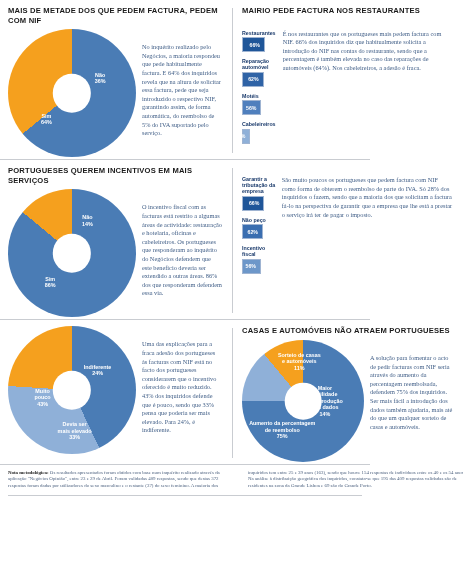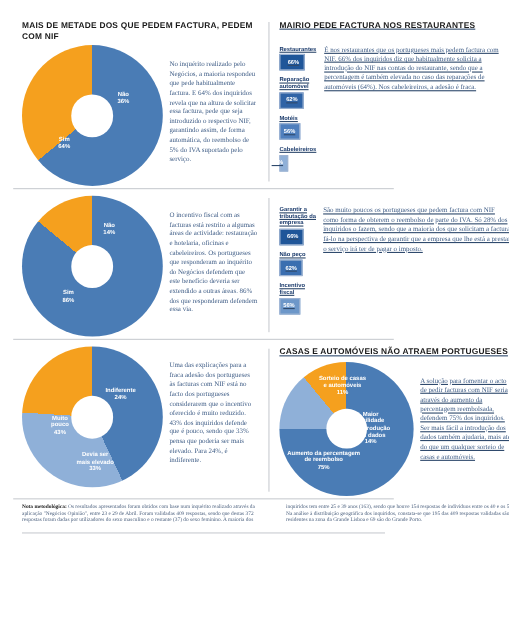--- a/index.html
+++ b/index.html
@@ -3,24 +3,24 @@
 <meta charset="utf-8">
 <style>
   html,body{margin:0;padding:0;}
   body{
     width:463px;height:561px;
     background:#ffffff;
     font-family:"Liberation Sans", sans-serif;
     color:#2f4a6d;
     overflow:hidden;
   }
-  .page{position:relative;width:370px;height:561px;box-sizing:border-box;padding:12px;}
+  .page{position:relative;width:370px;height:561px;box-sizing:border-box;padding:0;}
   .grid{display:grid;grid-template-columns:232px 231px;}
   .cell{box-sizing:border-box;padding:6px 10px 2px 8px;position:relative;}
-  .cell.right{padding-left:10px;text-decoration:underline;}
+  .cell.right{padding-left:10px;}
   .divider{border-top:1px solid #c9ccd1;}
   .vdiv{position:absolute;left:0;top:8px;bottom:6px;width:1px;background:#c9ccd1;}
   h2.title{
     font-size:7.6px;line-height:9.6px;
     font-weight:bold;letter-spacing:.2px;
     color:#1a1a1a;margin:0 0 4px 0;
     text-transform:uppercase;
     font-family:"Liberation Sans", sans-serif;
   }
   .body{display:flex;gap:6px;}
@@ -135,20 +135,21 @@
           </div>
         <div class="para tight">É nos restaurantes que os portugueses mais pedem factura com NIF. 66% dos inquiridos diz que habitualmente solicita a introdução do NIF nas contas do restaurante, sendo que a percentagem é também elevada no caso das reparações de automóveis (64%). Nos cabeleireiros, a adesão é fraca.</div>
       </div>
     </div>
   </div>
 
   <div class="divider"></div>
 
   <div class="grid">
     <div class="cell">
+      <h2 class="title">PORTUGUESES QUEREM INCENTIVOS EM MAIS SERVIÇOS</h2>
       <div class="body">
         <div class="vizwrap">
           <div class="donut" id="donut-incentivos" style="width: 128px; height: 128px; border-radius: 50%; background: conic-gradient(rgb(74, 124, 181) 0deg, rgb(74, 124, 181) 309.6deg, rgb(245, 160, 30) 309.6deg, rgb(245, 160, 30) 360deg);">
               <div class="hole" style="width: 38.4px; height: 38.4px;"></div>
               <div class="dlabel" style="left: 33%; top: 72%; transform: translate(-50%, -50%); width: 30px;">Sim
 86%</div>
               <div class="dlabel" style="left: 62%; top: 24%; transform: translate(-50%, -50%); width: 26px;">Não
 14%</div>
             </div>
         </div>

